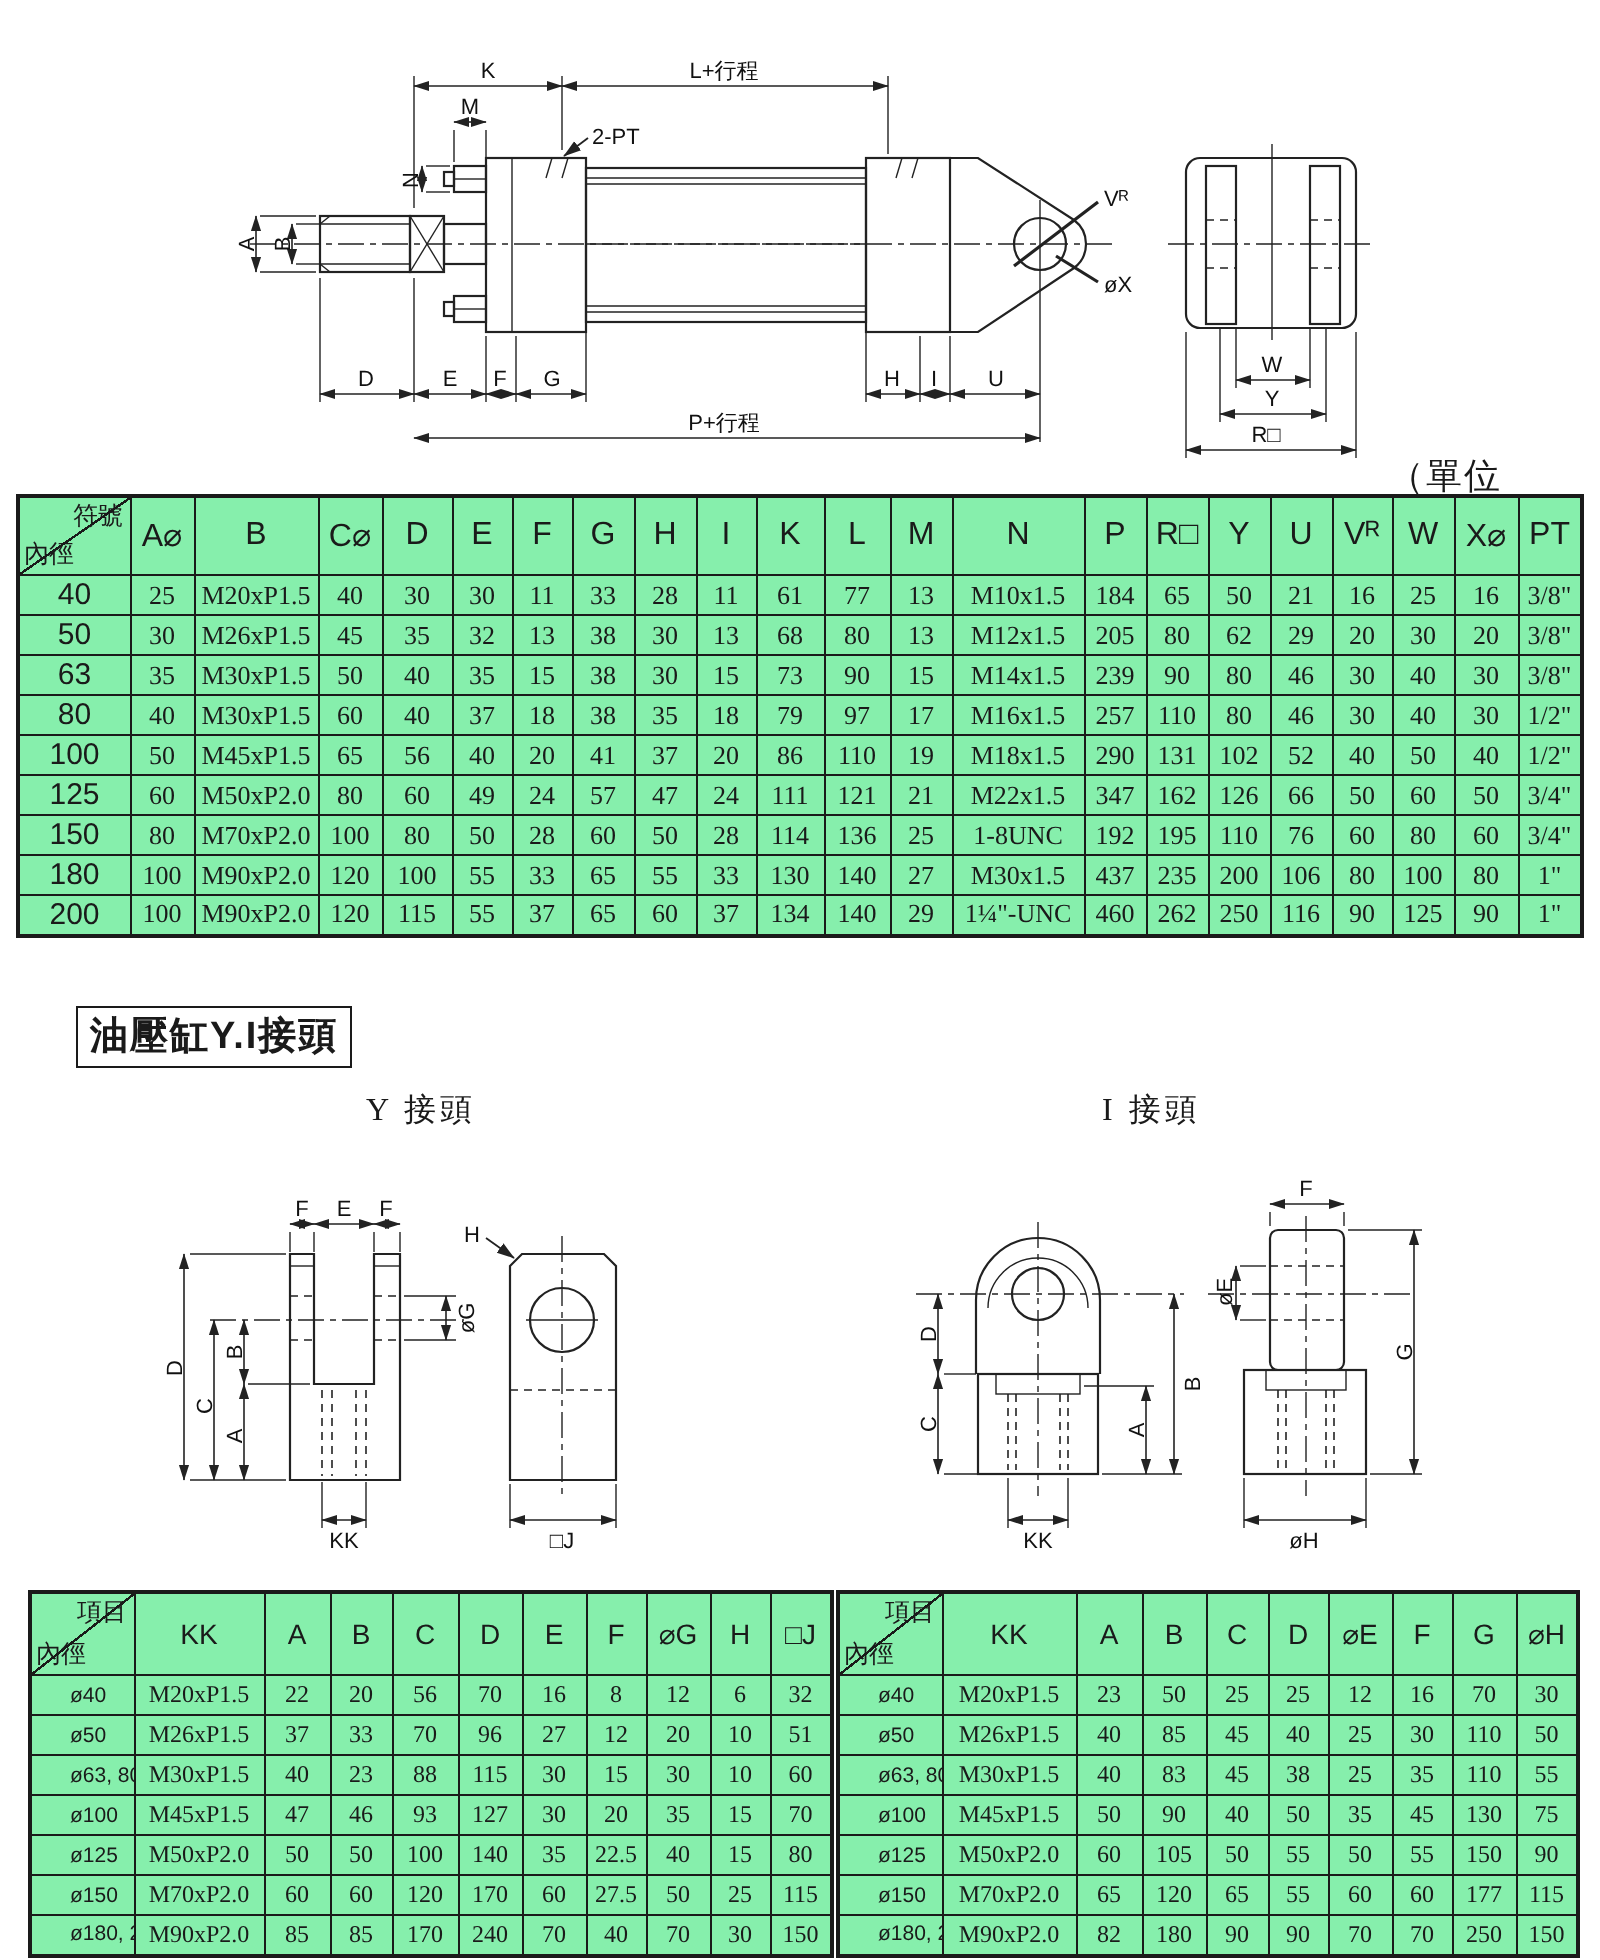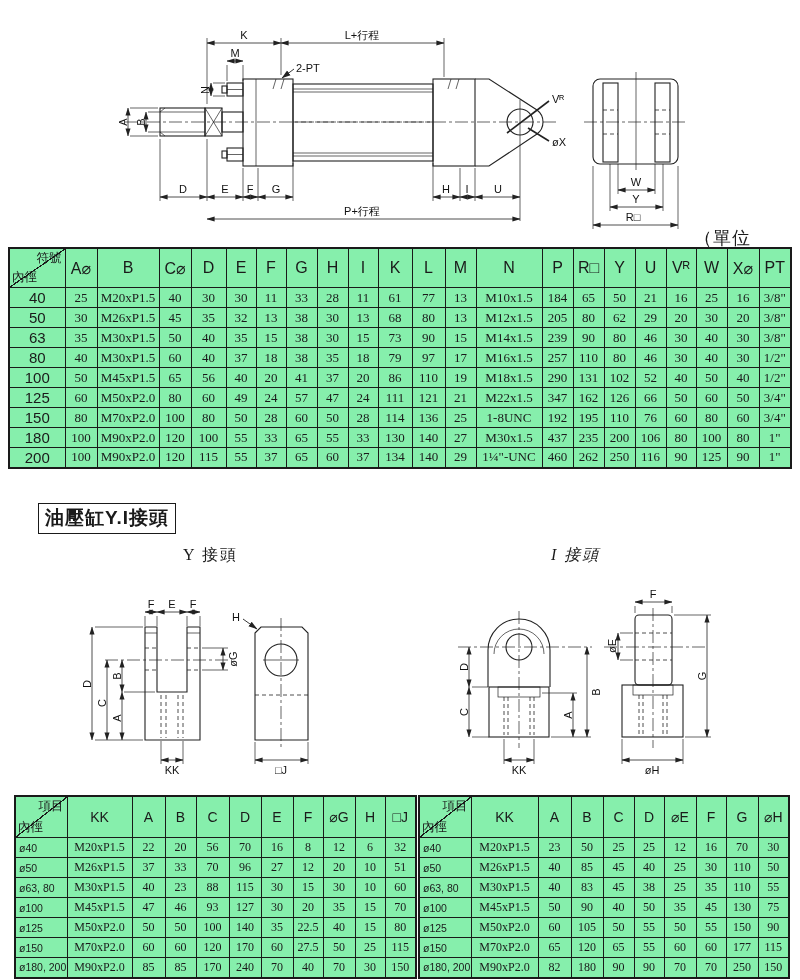--- a/index.html
+++ b/index.html
@@ -24,21 +24,21 @@
   table{border-width:2px;}
   th,td{padding:0;text-align:center;overflow:hidden;white-space:nowrap;font-weight:normal;}
   #main-table{left:8px;top:247px;width:782px;}
   #main-table thead th{height:38px;font-size:16px;}
   #main-table tbody tr{height:20px;}
   #main-table tbody td{font-family:"Liberation Serif",serif;font-size:13px;}
   #main-table tbody th.row-h{font-size:15px;}
   .btable thead th{height:40px;font-size:14px;}
   .btable tbody tr{height:20px;}
   .btable tbody td{font-family:"Liberation Serif",serif;font-size:12px;}
-  .btable tbody th.row-h{font-size:10.5px;text-align:left;padding-left:3px;font-family:"Liberation Sans",sans-serif;}
+  .btable tbody th.row-h{font-size:10.5px;text-align:left;padding-left:19px;font-family:"Liberation Sans",sans-serif;}
   #y-table{left:14px;top:795px;width:402px;}
   #i-table{left:418px;top:795px;width:371px;}
   .diag{position:relative;background-image:linear-gradient(to bottom right,
         transparent calc(50% - 0.6px),#1a1a1a calc(50% - 0.6px),
         #1a1a1a calc(50% + 0.6px),transparent calc(50% + 0.6px));}
   .diag .ct{position:absolute;top:1px;right:3px;font-size:12.5px;}
   .diag .cb{position:absolute;bottom:1px;left:2px;font-size:12.5px;}
 </style>
 </head>
 <body>
@@ -445,21 +445,21 @@
           <td>90</td>
           <td>125</td>
           <td>90</td>
           <td>1"</td>
         </tr>
       </tbody>
   </table>
 
   <div class="title-box" style="left:38px;top:503px;">油壓缸Y.I接頭</div>
   <div class="joint-heading" style="left:183px;top:545px;">Y 接頭</div>
-  <div class="joint-heading" style="left:551px;top:545px;font-style:italic;">I 接頭</div>
+  <div class="joint-heading" style="left:551px;top:545px;">I 接頭</div>
 
   <svg style="top:578px;" width="800" height="212" viewBox="0 0 800 212">
     <g>
       <line class="dim" x1="145" y1="34" x2="157" y2="34"></line>
       <line class="dim" x1="157" y1="34" x2="187" y2="34"></line>
       <line class="dim" x1="187" y1="34" x2="200" y2="34"></line>
       <text x="151" y="30" text-anchor="middle">F</text>
       <text x="172" y="30" text-anchor="middle">E</text>
       <text x="193" y="30" text-anchor="middle">F</text>
       <line class="thin" x1="145" y1="38" x2="145" y2="48"></line>

